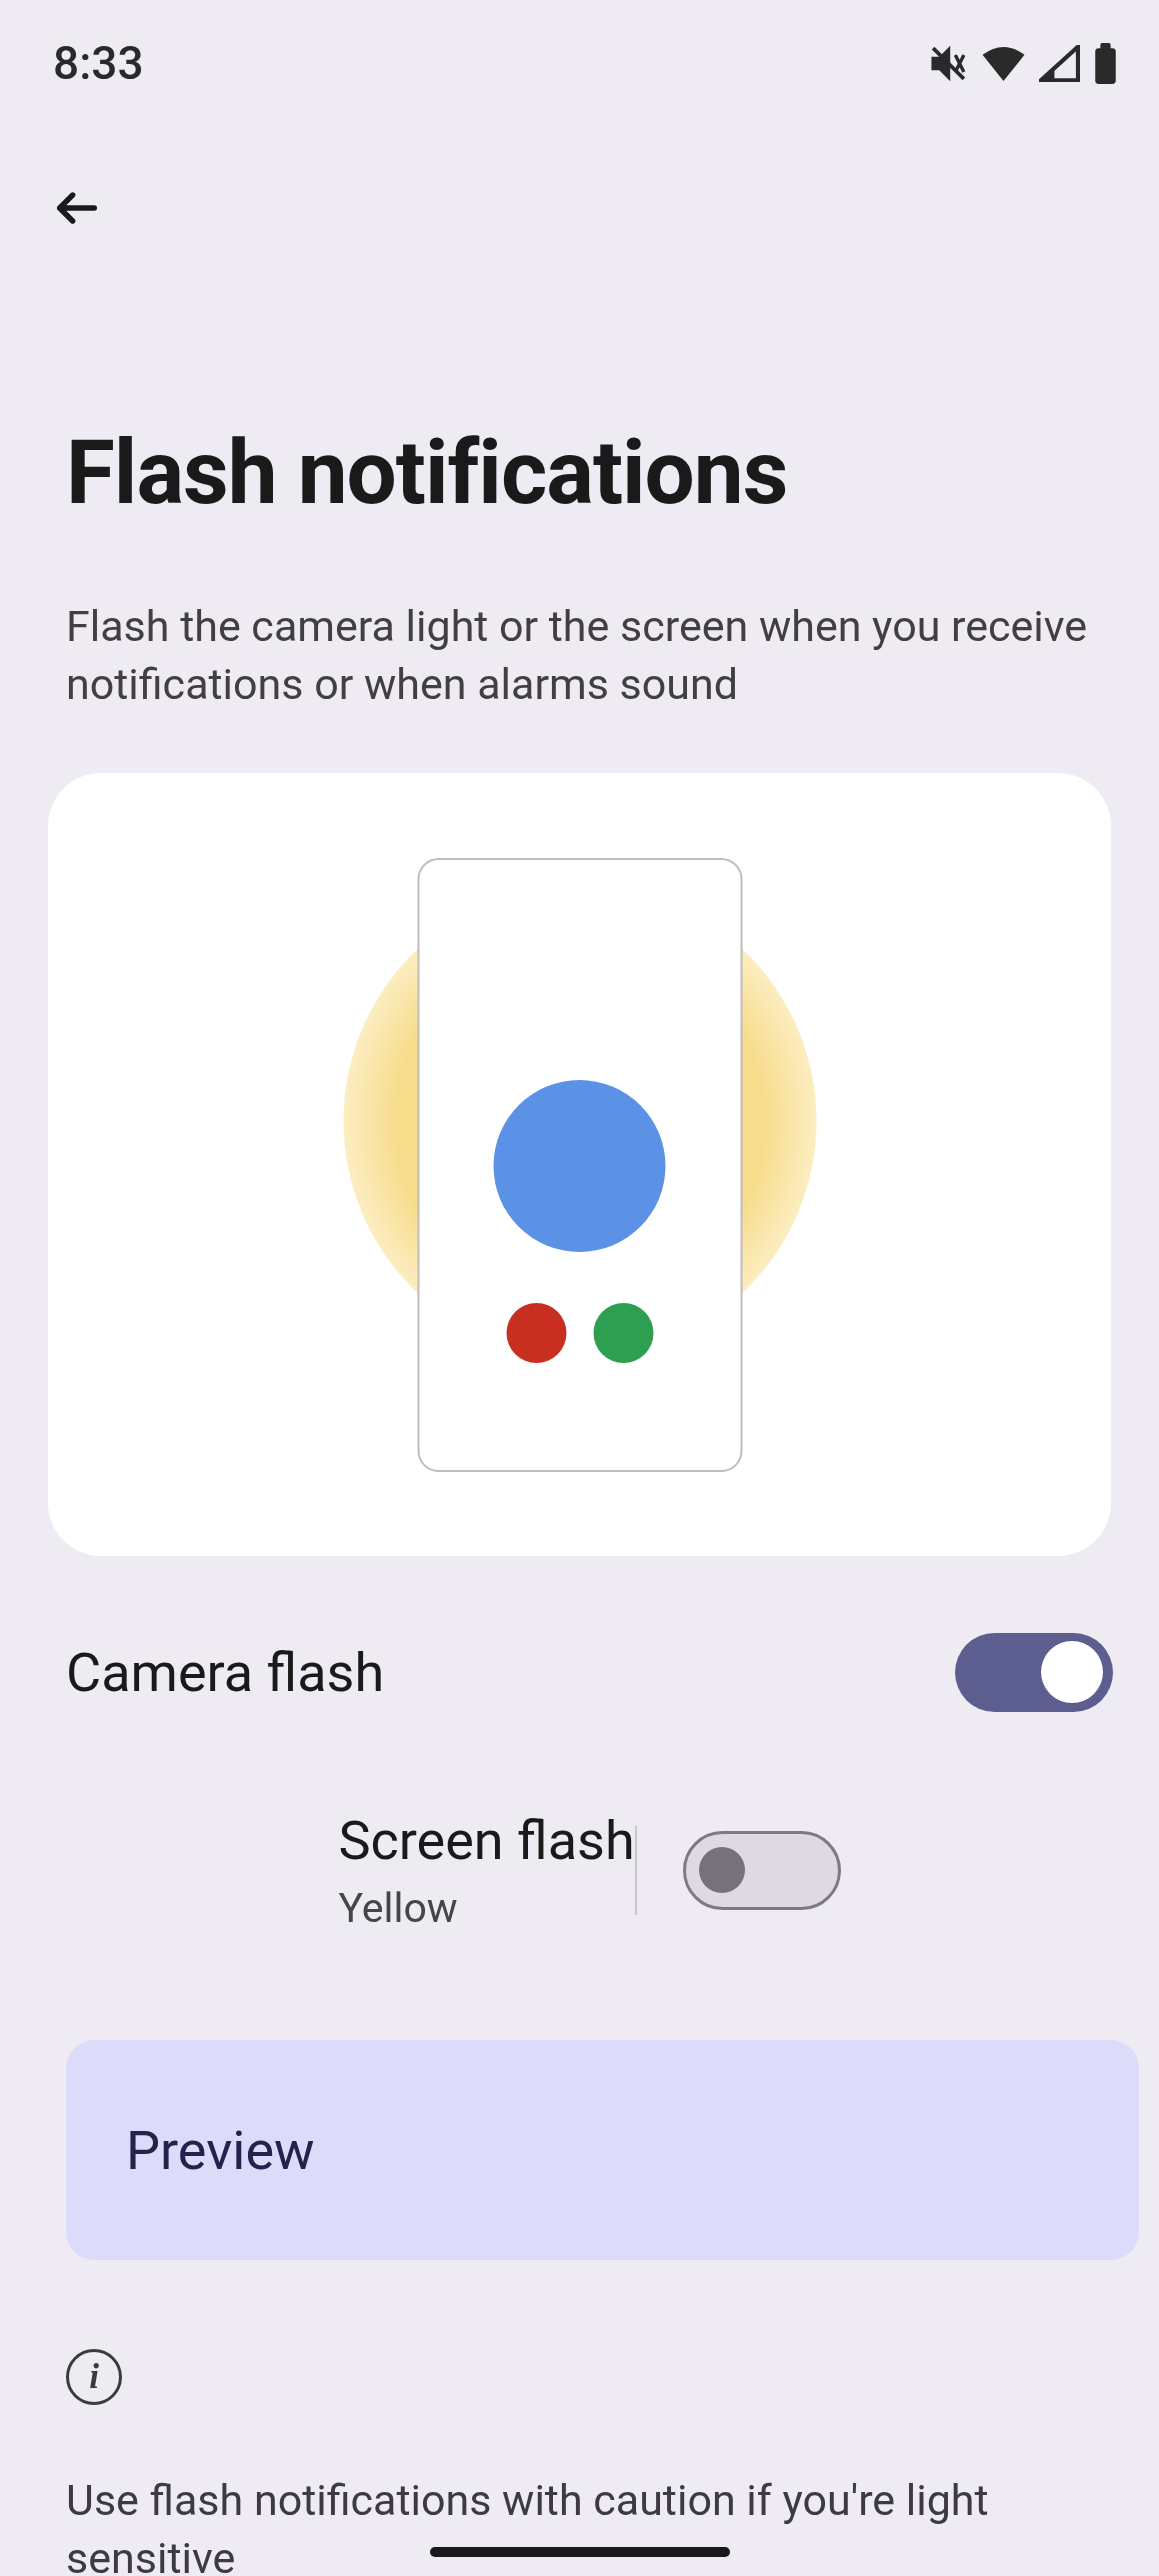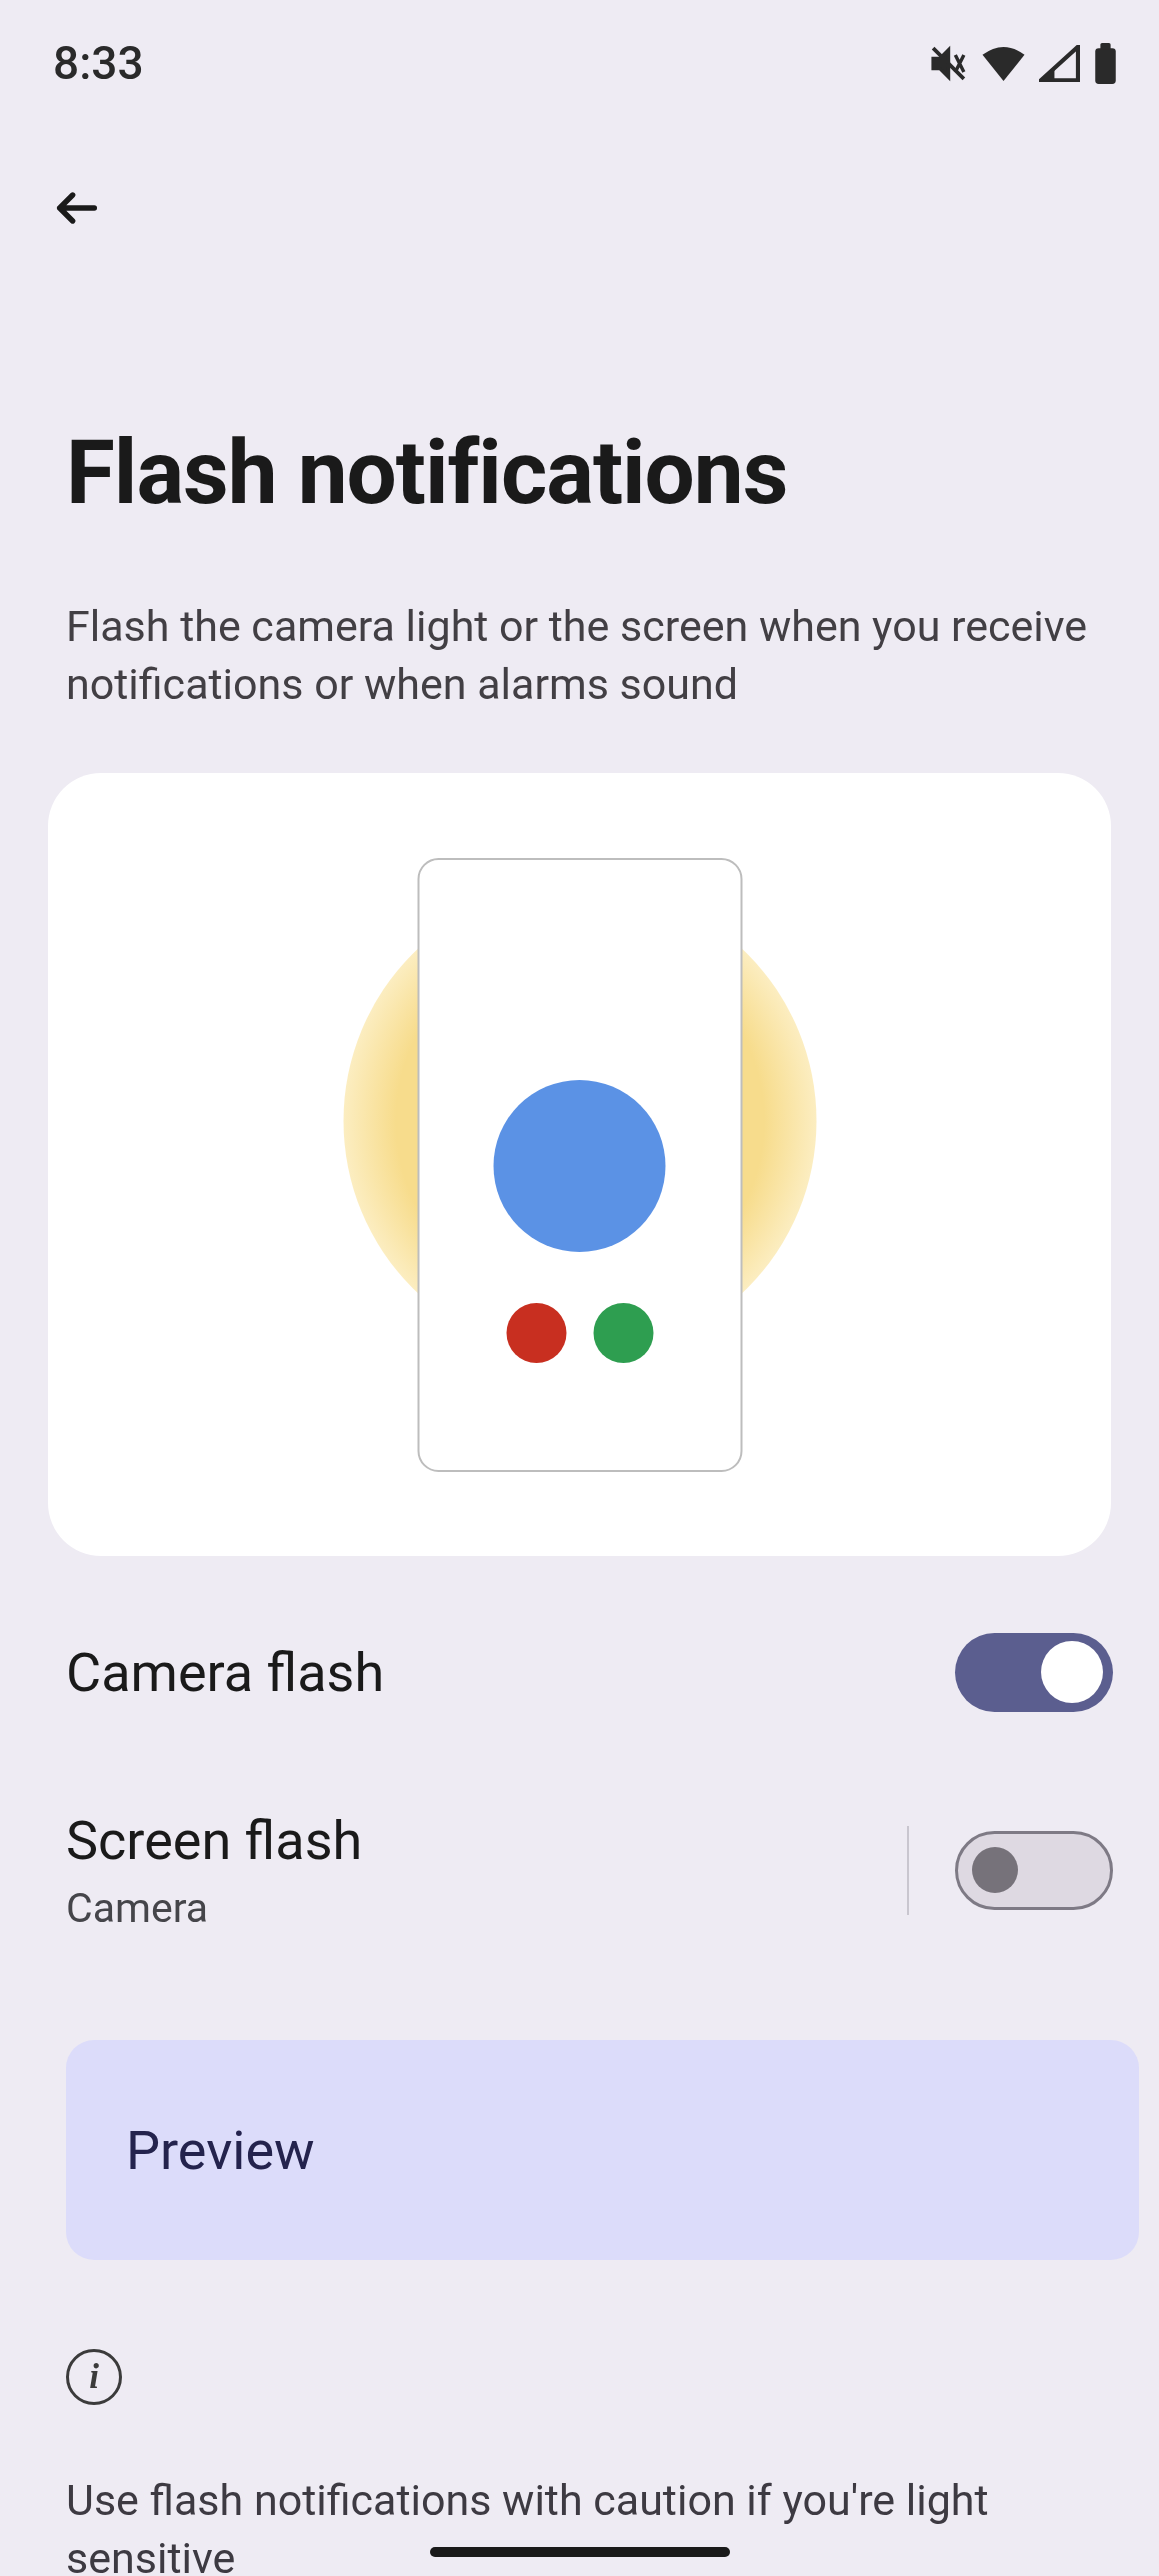--- a/index.html
+++ b/index.html
@@ -122,21 +122,21 @@
   }
   
   
   .setting-row {
     display: flex;
     align-items: center;
     justify-content: space-between;
     padding: 0 46px 0 66px;
   }
   .setting-row.first { margin-top: 58px; height: 116px; gap: 44px; }
-  .setting-row.second { margin-top: 68px; height: 145px; }
+  .setting-row.second { margin-top: 68px; height: 145px; justify-content: center; }
   
   .setting-label {
     font-size: 54px;
     font-weight: 400;
     color: #1a1a1a;
   }
   .setting-sublabel {
     font-size: 41px;
     font-weight: 400;
     color: #45454a;
@@ -290,21 +290,21 @@
 <div class="setting-row first">
   <span class="setting-label">Camera flash</span>
   <div class="toggle on">
     <div class="toggle-knob"></div>
   </div>
 </div>
 
 <div class="setting-row second">
   <div class="setting-left">
     <span class="setting-label">Screen flash</span>
-    <span class="setting-sublabel">Camera</span>
+    <span class="setting-sublabel">Yellow</span>
   </div>
   <div class="setting-right">
     <div class="divider"></div>
     <div class="toggle off">
       <div class="toggle-knob"></div>
     </div>
   </div>
 </div>
 
 <div class="preview-btn">

